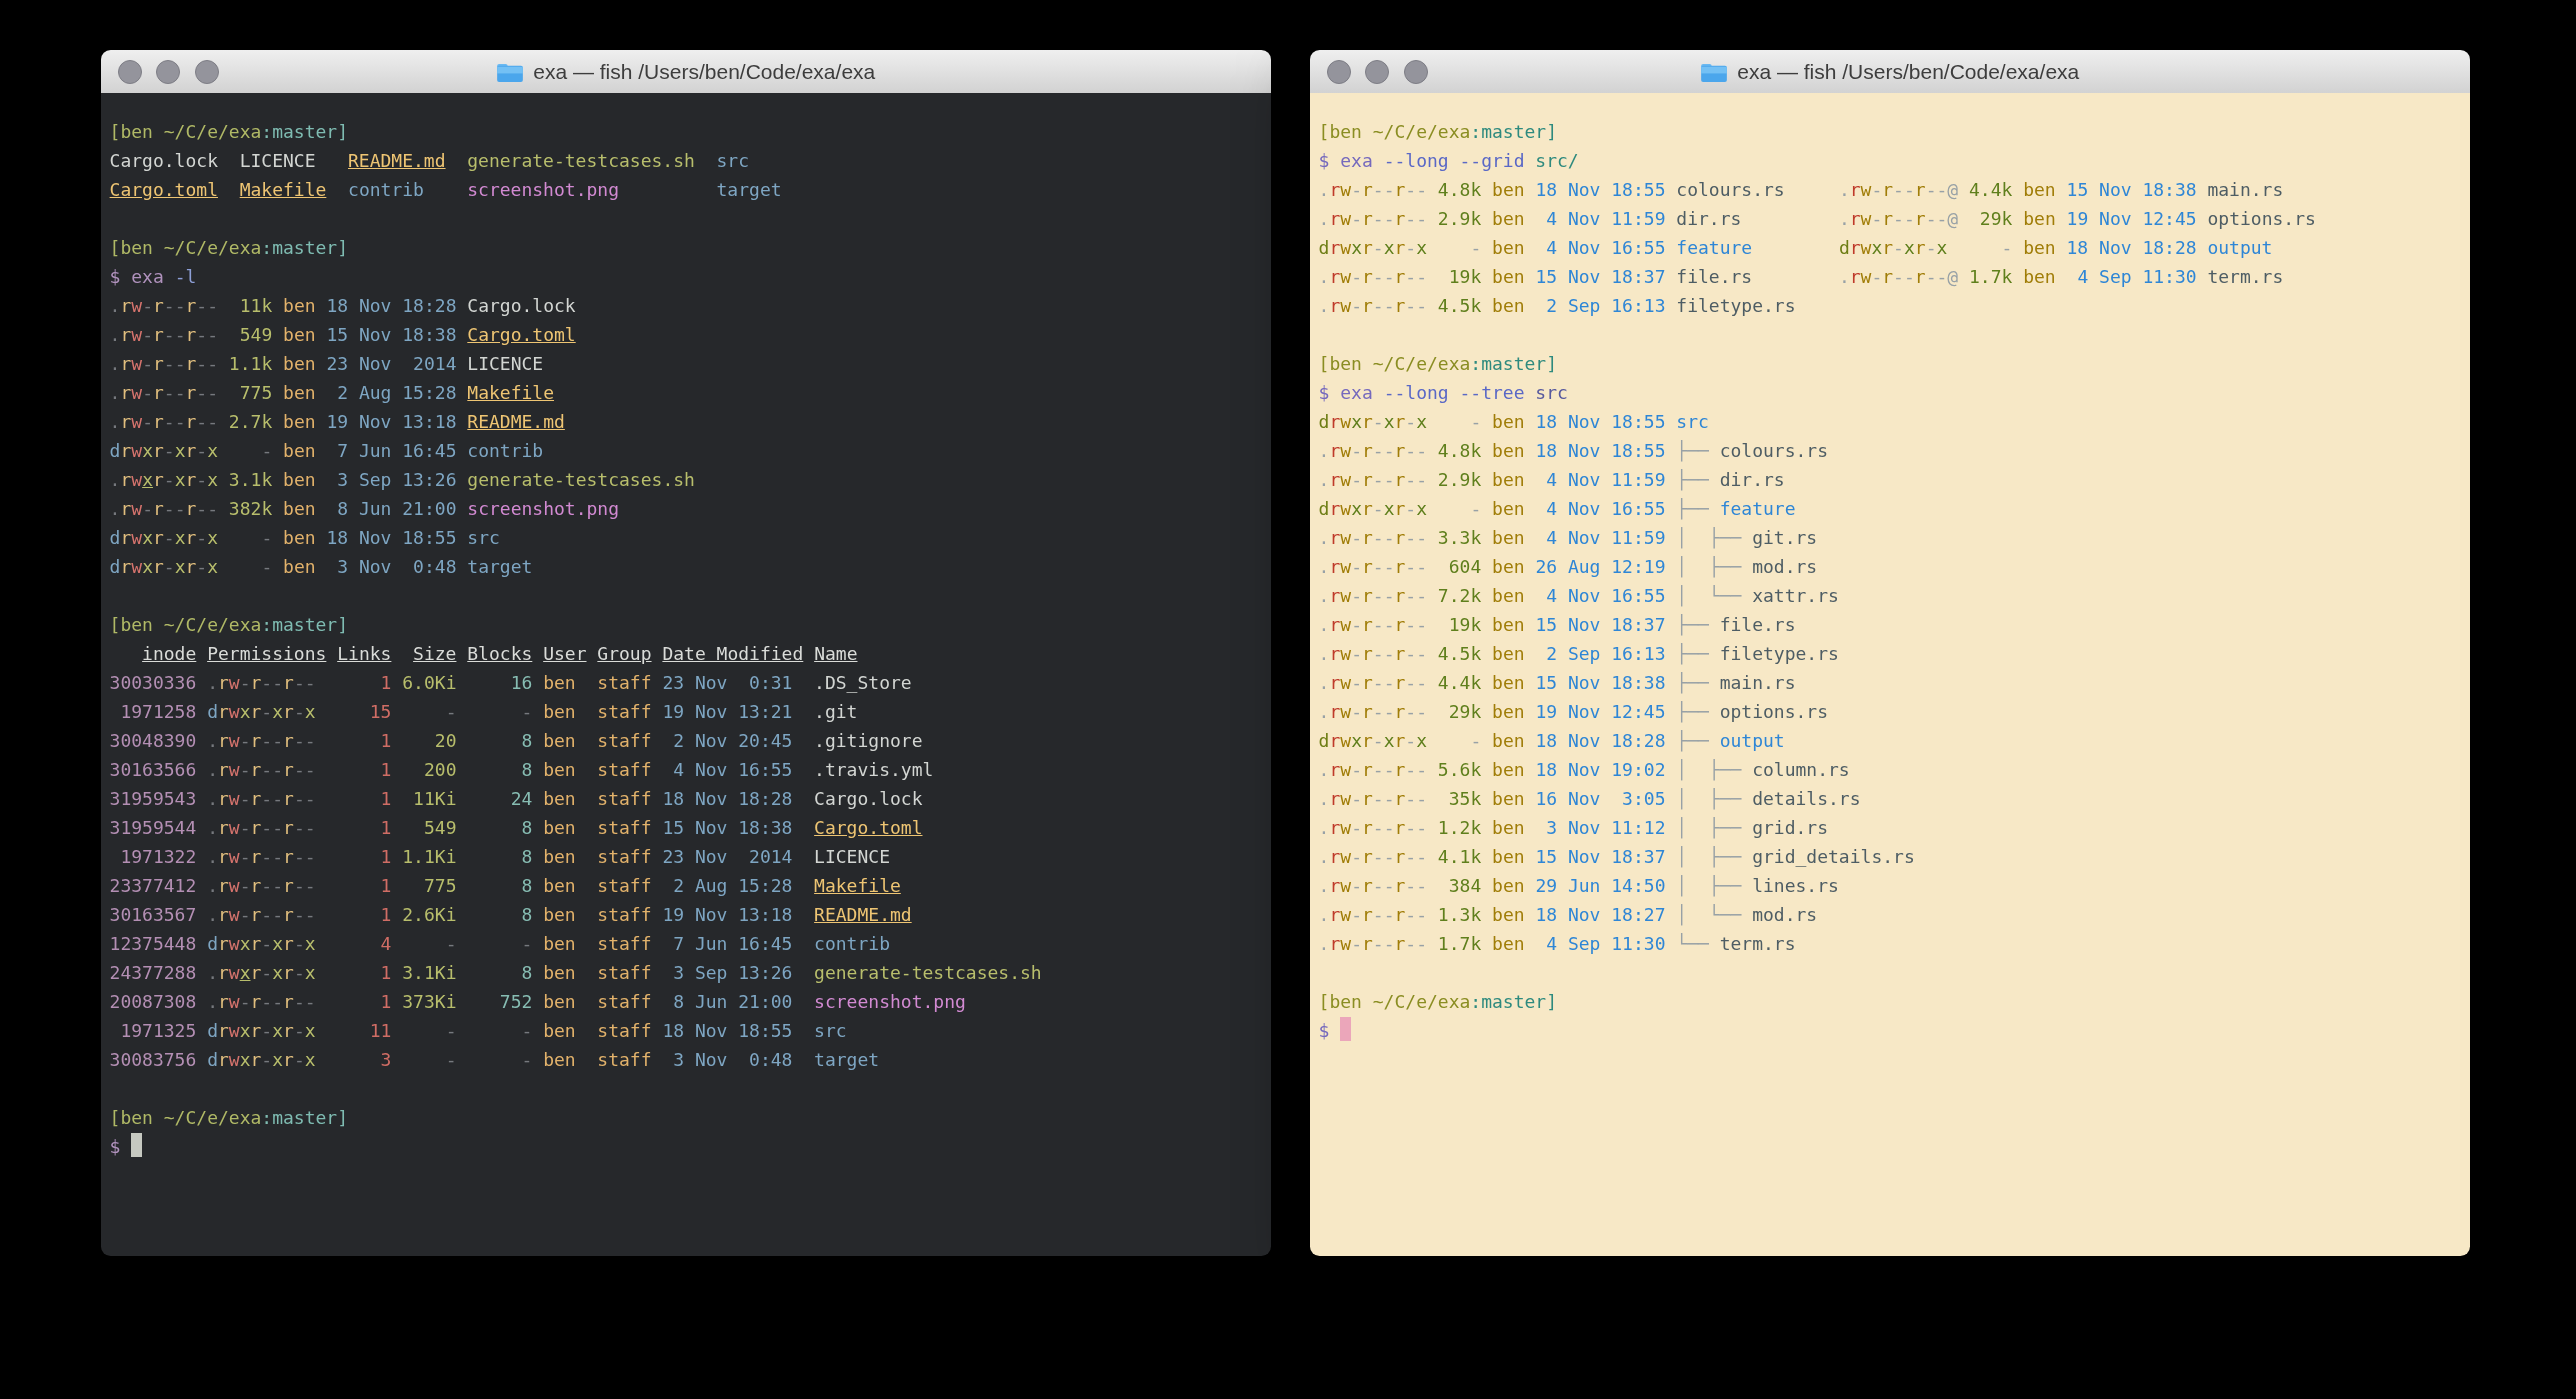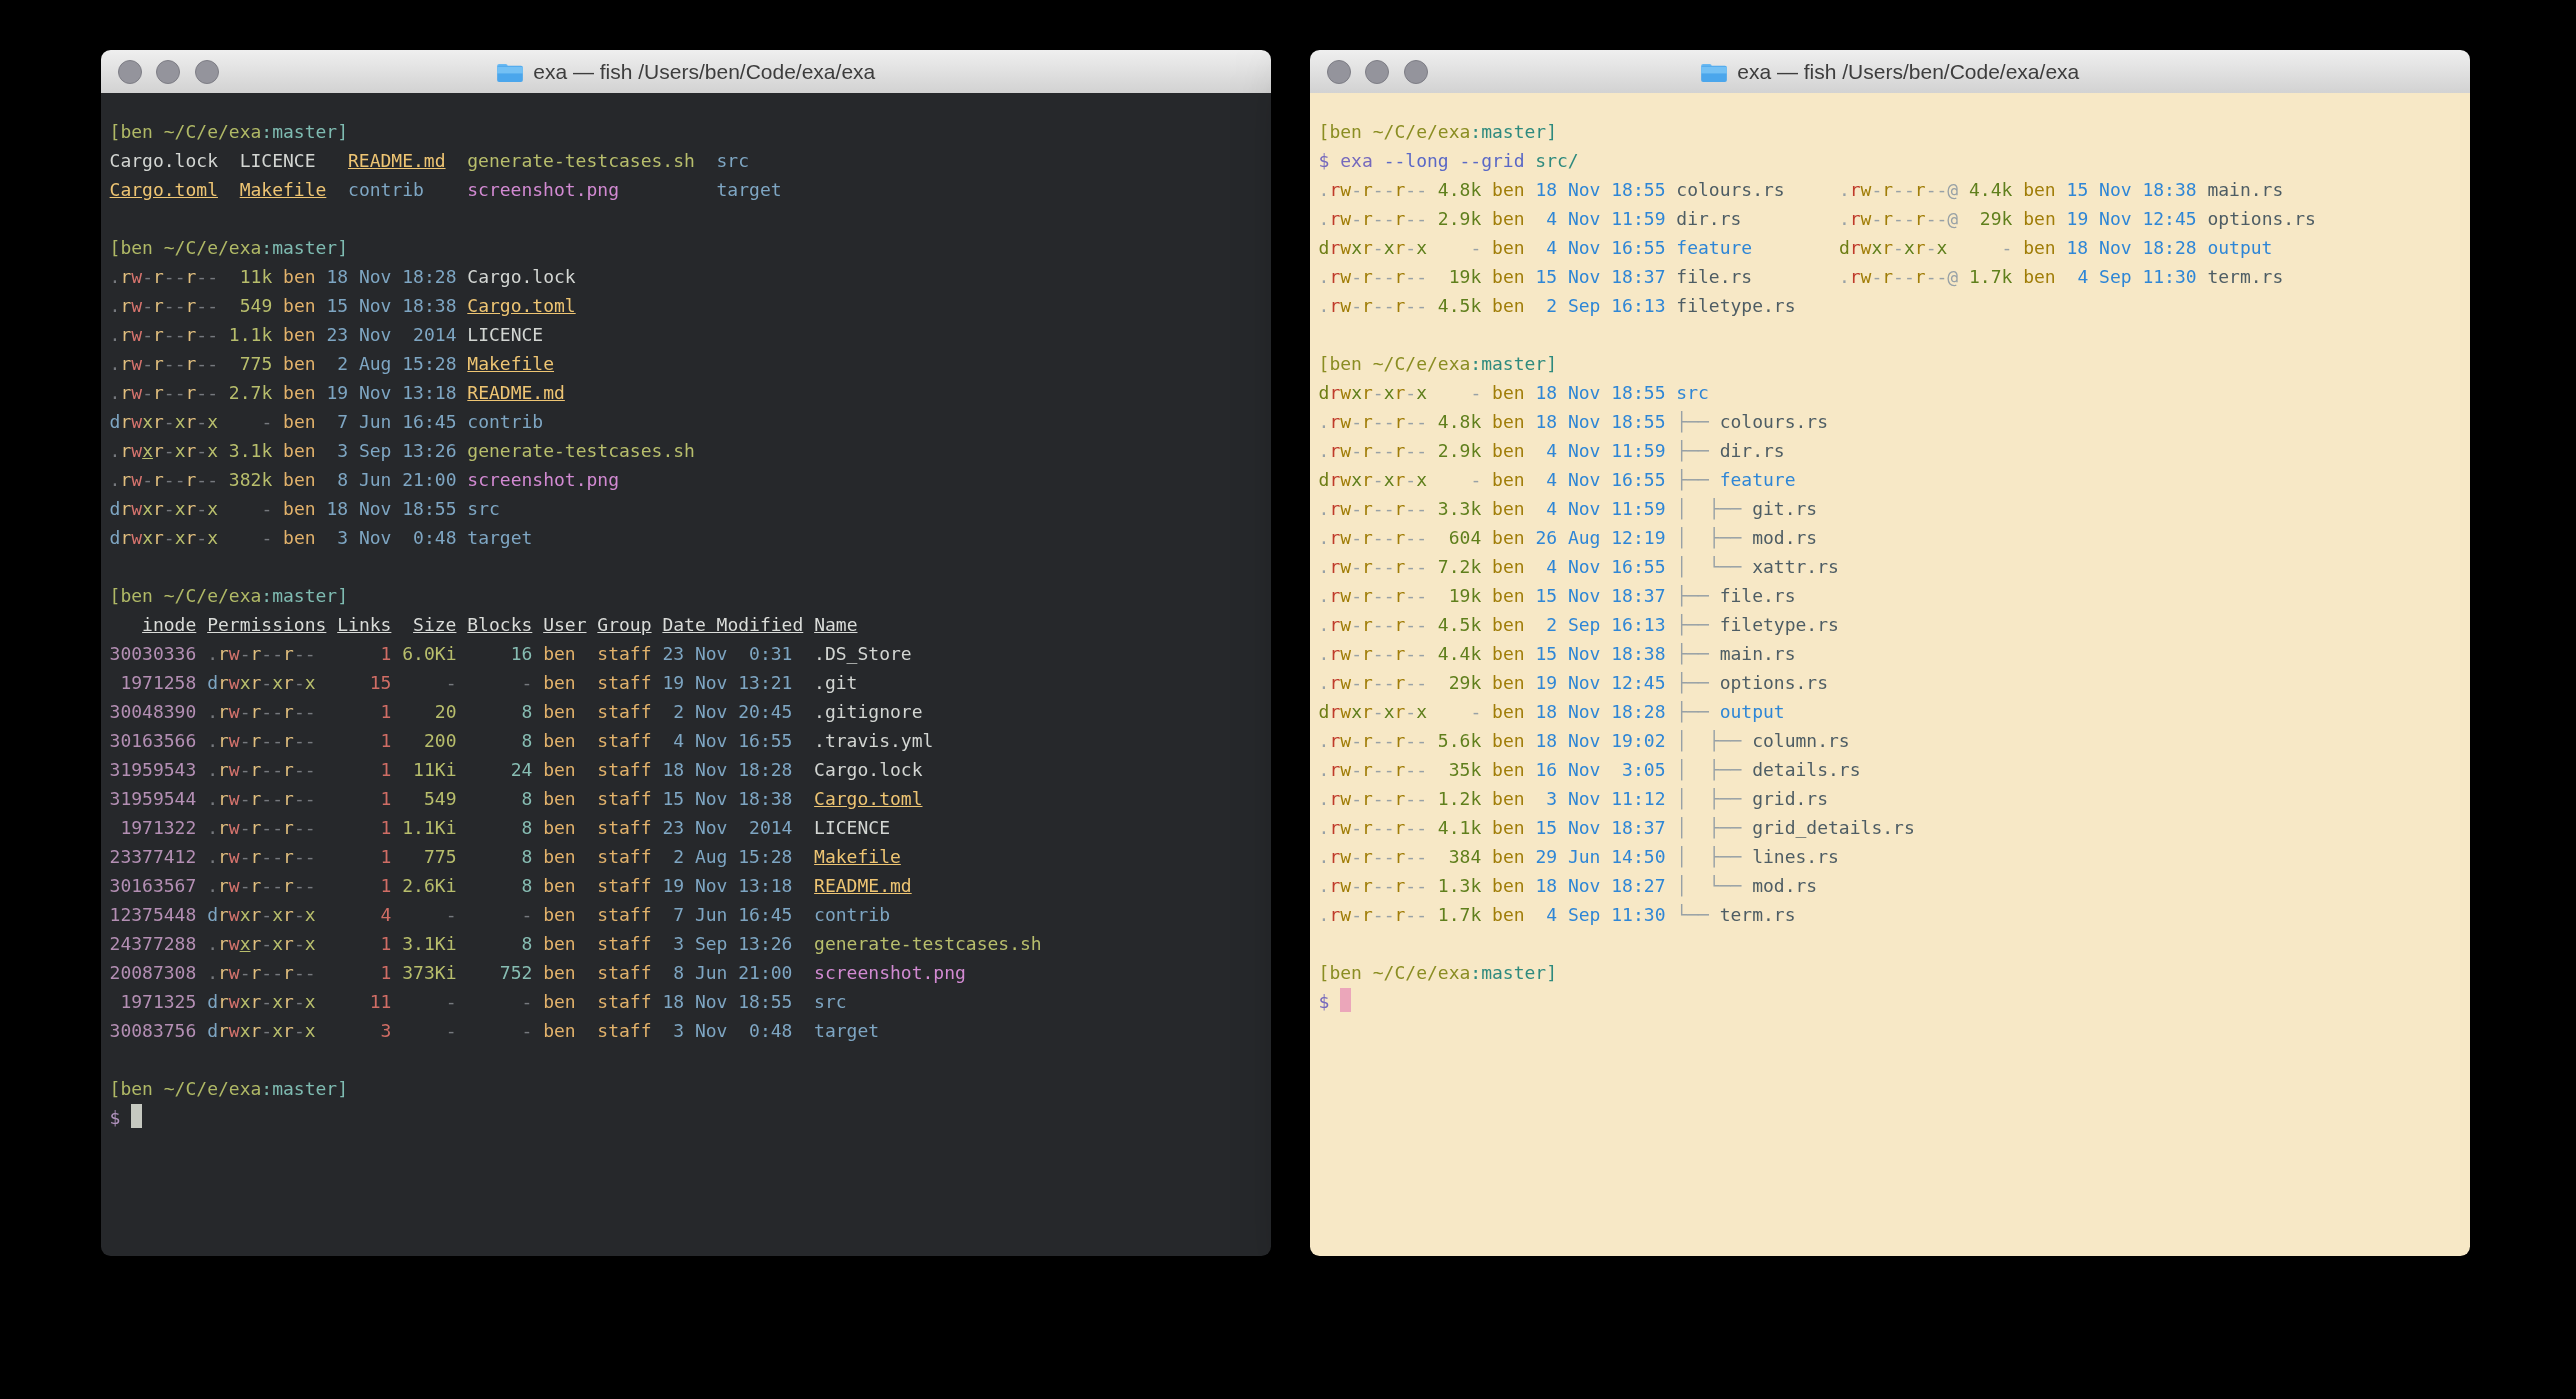--- a/index.html
+++ b/index.html
@@ -43,20 +43,21 @@
         </svg>
         <span>exa — fish  /Users/ben/Code/exa/exa</span>
       </div>
     </div>
     <div class="screen">
         <div class="tl"><span style="color: rgb(176, 185, 102);">[ben ~/C/e/exa</span><span style="color: rgb(127, 188, 178);">:master]</span></div>
         <div class="tl"><span style="color: rgb(211, 214, 211);">Cargo.lock  </span><span style="color: rgb(211, 214, 211);">LICENCE   </span><span style="color: rgb(238, 197, 115); text-decoration: underline;">README.md</span><span style="color: rgb(211, 214, 211);">  </span><span style="color: rgb(184, 190, 108);">generate-testcases.sh</span><span style="color: rgb(211, 214, 211);">  </span><span style="color: rgb(126, 166, 195);">src</span></div>
         <div class="tl"><span style="color: rgb(238, 197, 115); text-decoration: underline;">Cargo.toml</span><span style="color: rgb(211, 214, 211);">  </span><span style="color: rgb(238, 197, 115); text-decoration: underline;">Makefile</span><span style="color: rgb(211, 214, 211);">  </span><span style="color: rgb(126, 166, 195);">contrib</span><span style="color: rgb(211, 214, 211);">    </span><span style="color: rgb(210, 138, 210);">screenshot.png</span><span style="color: rgb(211, 214, 211);">         </span><span style="color: rgb(126, 166, 195);">target</span></div>
         <div class="tl"></div>
         <div class="tl"><span style="color: rgb(176, 185, 102);">[ben ~/C/e/exa</span><span style="color: rgb(127, 188, 178);">:master]</span></div>
+        <div class="tl"><span style="color: rgb(176, 146, 189);">$ </span><span style="color: rgb(176, 146, 189);">exa </span><span style="color: rgb(141, 159, 214);">-l</span></div>
         <div class="tl"><span style="color: rgb(118, 121, 126);">.</span><span style="color: rgb(224, 190, 126);">r</span><span style="color: rgb(213, 115, 109);">w</span><span style="color: rgb(118, 121, 126);">-</span><span style="color: rgb(224, 190, 126);">r</span><span style="color: rgb(118, 121, 126);">-</span><span style="color: rgb(118, 121, 126);">-</span><span style="color: rgb(224, 190, 126);">r</span><span style="color: rgb(118, 121, 126);">-</span><span style="color: rgb(118, 121, 126);">-</span><span style="color: rgb(184, 190, 108);">  11k </span><span style="color: rgb(226, 178, 107);">ben </span><span style="color: rgb(126, 166, 195);">18 Nov 18:28 </span><span style="color: rgb(211, 214, 211);">Cargo.lock</span></div>
         <div class="tl"><span style="color: rgb(118, 121, 126);">.</span><span style="color: rgb(224, 190, 126);">r</span><span style="color: rgb(213, 115, 109);">w</span><span style="color: rgb(118, 121, 126);">-</span><span style="color: rgb(224, 190, 126);">r</span><span style="color: rgb(118, 121, 126);">-</span><span style="color: rgb(118, 121, 126);">-</span><span style="color: rgb(224, 190, 126);">r</span><span style="color: rgb(118, 121, 126);">-</span><span style="color: rgb(118, 121, 126);">-</span><span style="color: rgb(184, 190, 108);">  549 </span><span style="color: rgb(226, 178, 107);">ben </span><span style="color: rgb(126, 166, 195);">15 Nov 18:38 </span><span style="color: rgb(238, 197, 115); text-decoration: underline;">Cargo.toml</span></div>
         <div class="tl"><span style="color: rgb(118, 121, 126);">.</span><span style="color: rgb(224, 190, 126);">r</span><span style="color: rgb(213, 115, 109);">w</span><span style="color: rgb(118, 121, 126);">-</span><span style="color: rgb(224, 190, 126);">r</span><span style="color: rgb(118, 121, 126);">-</span><span style="color: rgb(118, 121, 126);">-</span><span style="color: rgb(224, 190, 126);">r</span><span style="color: rgb(118, 121, 126);">-</span><span style="color: rgb(118, 121, 126);">-</span><span style="color: rgb(184, 190, 108);"> 1.1k </span><span style="color: rgb(226, 178, 107);">ben </span><span style="color: rgb(126, 166, 195);">23 Nov  2014 </span><span style="color: rgb(211, 214, 211);">LICENCE</span></div>
         <div class="tl"><span style="color: rgb(118, 121, 126);">.</span><span style="color: rgb(224, 190, 126);">r</span><span style="color: rgb(213, 115, 109);">w</span><span style="color: rgb(118, 121, 126);">-</span><span style="color: rgb(224, 190, 126);">r</span><span style="color: rgb(118, 121, 126);">-</span><span style="color: rgb(118, 121, 126);">-</span><span style="color: rgb(224, 190, 126);">r</span><span style="color: rgb(118, 121, 126);">-</span><span style="color: rgb(118, 121, 126);">-</span><span style="color: rgb(184, 190, 108);">  775 </span><span style="color: rgb(226, 178, 107);">ben </span><span style="color: rgb(126, 166, 195);"> 2 Aug 15:28 </span><span style="color: rgb(238, 197, 115); text-decoration: underline;">Makefile</span></div>
         <div class="tl"><span style="color: rgb(118, 121, 126);">.</span><span style="color: rgb(224, 190, 126);">r</span><span style="color: rgb(213, 115, 109);">w</span><span style="color: rgb(118, 121, 126);">-</span><span style="color: rgb(224, 190, 126);">r</span><span style="color: rgb(118, 121, 126);">-</span><span style="color: rgb(118, 121, 126);">-</span><span style="color: rgb(224, 190, 126);">r</span><span style="color: rgb(118, 121, 126);">-</span><span style="color: rgb(118, 121, 126);">-</span><span style="color: rgb(184, 190, 108);"> 2.7k </span><span style="color: rgb(226, 178, 107);">ben </span><span style="color: rgb(126, 166, 195);">19 Nov 13:18 </span><span style="color: rgb(238, 197, 115); text-decoration: underline;">README.md</span></div>
         <div class="tl"><span style="color: rgb(126, 166, 195);">d</span><span style="color: rgb(224, 190, 126);">r</span><span style="color: rgb(213, 115, 109);">w</span><span style="color: rgb(184, 190, 108);">x</span><span style="color: rgb(224, 190, 126);">r</span><span style="color: rgb(118, 121, 126);">-</span><span style="color: rgb(184, 190, 108);">x</span><span style="color: rgb(224, 190, 126);">r</span><span style="color: rgb(118, 121, 126);">-</span><span style="color: rgb(184, 190, 108);">x</span><span style="color: rgb(118, 121, 126);">    - </span><span style="color: rgb(226, 178, 107);">ben </span><span style="color: rgb(126, 166, 195);"> 7 Jun 16:45 </span><span style="color: rgb(126, 166, 195);">contrib</span></div>
         <div class="tl"><span style="color: rgb(118, 121, 126);">.</span><span style="color: rgb(224, 190, 126);">r</span><span style="color: rgb(213, 115, 109);">w</span><span style="color: rgb(184, 190, 108); text-decoration: underline;">x</span><span style="color: rgb(224, 190, 126);">r</span><span style="color: rgb(118, 121, 126);">-</span><span style="color: rgb(184, 190, 108);">x</span><span style="color: rgb(224, 190, 126);">r</span><span style="color: rgb(118, 121, 126);">-</span><span style="color: rgb(184, 190, 108);">x</span><span style="color: rgb(184, 190, 108);"> 3.1k </span><span style="color: rgb(226, 178, 107);">ben </span><span style="color: rgb(126, 166, 195);"> 3 Sep 13:26 </span><span style="color: rgb(184, 190, 108);">generate-testcases.sh</span></div>
         <div class="tl"><span style="color: rgb(118, 121, 126);">.</span><span style="color: rgb(224, 190, 126);">r</span><span style="color: rgb(213, 115, 109);">w</span><span style="color: rgb(118, 121, 126);">-</span><span style="color: rgb(224, 190, 126);">r</span><span style="color: rgb(118, 121, 126);">-</span><span style="color: rgb(118, 121, 126);">-</span><span style="color: rgb(224, 190, 126);">r</span><span style="color: rgb(118, 121, 126);">-</span><span style="color: rgb(118, 121, 126);">-</span><span style="color: rgb(184, 190, 108);"> 382k </span><span style="color: rgb(226, 178, 107);">ben </span><span style="color: rgb(126, 166, 195);"> 8 Jun 21:00 </span><span style="color: rgb(210, 138, 210);">screenshot.png</span></div>
         <div class="tl"><span style="color: rgb(126, 166, 195);">d</span><span style="color: rgb(224, 190, 126);">r</span><span style="color: rgb(213, 115, 109);">w</span><span style="color: rgb(184, 190, 108);">x</span><span style="color: rgb(224, 190, 126);">r</span><span style="color: rgb(118, 121, 126);">-</span><span style="color: rgb(184, 190, 108);">x</span><span style="color: rgb(224, 190, 126);">r</span><span style="color: rgb(118, 121, 126);">-</span><span style="color: rgb(184, 190, 108);">x</span><span style="color: rgb(118, 121, 126);">    - </span><span style="color: rgb(226, 178, 107);">ben </span><span style="color: rgb(126, 166, 195);">18 Nov 18:55 </span><span style="color: rgb(126, 166, 195);">src</span></div>
         <div class="tl"><span style="color: rgb(126, 166, 195);">d</span><span style="color: rgb(224, 190, 126);">r</span><span style="color: rgb(213, 115, 109);">w</span><span style="color: rgb(184, 190, 108);">x</span><span style="color: rgb(224, 190, 126);">r</span><span style="color: rgb(118, 121, 126);">-</span><span style="color: rgb(184, 190, 108);">x</span><span style="color: rgb(224, 190, 126);">r</span><span style="color: rgb(118, 121, 126);">-</span><span style="color: rgb(184, 190, 108);">x</span><span style="color: rgb(118, 121, 126);">    - </span><span style="color: rgb(226, 178, 107);">ben </span><span style="color: rgb(126, 166, 195);"> 3 Nov  0:48 </span><span style="color: rgb(126, 166, 195);">target</span></div>
@@ -102,20 +103,21 @@
     <div class="screen">
         <div class="tl"><span style="color: rgb(138, 141, 34);">[ben ~/C/e/exa</span><span style="color: rgb(46, 138, 126);">:master]</span></div>
         <div class="tl"><span style="color: rgb(117, 105, 189);">$ </span><span style="color: rgb(117, 105, 189);">exa </span><span style="color: rgb(90, 104, 198);">--long --grid </span><span style="color: rgb(46, 138, 126);">src/</span></div>
         <div class="tl"><span style="color: rgb(152, 161, 166);">.</span><span style="color: rgb(191, 58, 42);">r</span><span style="color: rgb(160, 125, 8);">w</span><span style="color: rgb(152, 161, 166);">-</span><span style="color: rgb(160, 125, 8);">r</span><span style="color: rgb(152, 161, 166);">-</span><span style="color: rgb(152, 161, 166);">-</span><span style="color: rgb(160, 125, 8);">r</span><span style="color: rgb(152, 161, 166);">-</span><span style="color: rgb(152, 161, 166);">-</span><span style="color: rgb(95, 127, 28);"> 4.8k </span><span style="color: rgb(160, 125, 8);">ben </span><span style="color: rgb(46, 134, 214);">18 Nov 18:55 </span><span style="color: rgb(78, 93, 100);">colours.rs</span><span style="color: rgb(78, 93, 100);">     </span><span style="color: rgb(152, 161, 166);">.</span><span style="color: rgb(191, 58, 42);">r</span><span style="color: rgb(160, 125, 8);">w</span><span style="color: rgb(152, 161, 166);">-</span><span style="color: rgb(160, 125, 8);">r</span><span style="color: rgb(152, 161, 166);">-</span><span style="color: rgb(152, 161, 166);">-</span><span style="color: rgb(160, 125, 8);">r</span><span style="color: rgb(152, 161, 166);">-</span><span style="color: rgb(152, 161, 166);">-</span><span style="color: rgb(152, 161, 166);">@</span><span style="color: rgb(95, 127, 28);"> 4.4k </span><span style="color: rgb(160, 125, 8);">ben </span><span style="color: rgb(46, 134, 214);">15 Nov 18:38 </span><span style="color: rgb(78, 93, 100);">main.rs</span></div>
         <div class="tl"><span style="color: rgb(152, 161, 166);">.</span><span style="color: rgb(191, 58, 42);">r</span><span style="color: rgb(160, 125, 8);">w</span><span style="color: rgb(152, 161, 166);">-</span><span style="color: rgb(160, 125, 8);">r</span><span style="color: rgb(152, 161, 166);">-</span><span style="color: rgb(152, 161, 166);">-</span><span style="color: rgb(160, 125, 8);">r</span><span style="color: rgb(152, 161, 166);">-</span><span style="color: rgb(152, 161, 166);">-</span><span style="color: rgb(95, 127, 28);"> 2.9k </span><span style="color: rgb(160, 125, 8);">ben </span><span style="color: rgb(46, 134, 214);"> 4 Nov 11:59 </span><span style="color: rgb(78, 93, 100);">dir.rs</span><span style="color: rgb(78, 93, 100);">         </span><span style="color: rgb(152, 161, 166);">.</span><span style="color: rgb(191, 58, 42);">r</span><span style="color: rgb(160, 125, 8);">w</span><span style="color: rgb(152, 161, 166);">-</span><span style="color: rgb(160, 125, 8);">r</span><span style="color: rgb(152, 161, 166);">-</span><span style="color: rgb(152, 161, 166);">-</span><span style="color: rgb(160, 125, 8);">r</span><span style="color: rgb(152, 161, 166);">-</span><span style="color: rgb(152, 161, 166);">-</span><span style="color: rgb(152, 161, 166);">@</span><span style="color: rgb(95, 127, 28);">  29k </span><span style="color: rgb(160, 125, 8);">ben </span><span style="color: rgb(46, 134, 214);">19 Nov 12:45 </span><span style="color: rgb(78, 93, 100);">options.rs</span></div>
         <div class="tl"><span style="color: rgb(109, 125, 20);">d</span><span style="color: rgb(191, 58, 42);">r</span><span style="color: rgb(160, 125, 8);">w</span><span style="color: rgb(95, 127, 28);">x</span><span style="color: rgb(160, 125, 8);">r</span><span style="color: rgb(152, 161, 166);">-</span><span style="color: rgb(95, 127, 28);">x</span><span style="color: rgb(160, 125, 8);">r</span><span style="color: rgb(152, 161, 166);">-</span><span style="color: rgb(95, 127, 28);">x</span><span style="color: rgb(152, 161, 166);">    - </span><span style="color: rgb(160, 125, 8);">ben </span><span style="color: rgb(46, 134, 214);"> 4 Nov 16:55 </span><span style="color: rgb(46, 134, 214);">feature</span><span style="color: rgb(78, 93, 100);">        </span><span style="color: rgb(109, 125, 20);">d</span><span style="color: rgb(191, 58, 42);">r</span><span style="color: rgb(160, 125, 8);">w</span><span style="color: rgb(95, 127, 28);">x</span><span style="color: rgb(160, 125, 8);">r</span><span style="color: rgb(152, 161, 166);">-</span><span style="color: rgb(95, 127, 28);">x</span><span style="color: rgb(160, 125, 8);">r</span><span style="color: rgb(152, 161, 166);">-</span><span style="color: rgb(95, 127, 28);">x</span><span style="color: rgb(152, 161, 166);">     - </span><span style="color: rgb(160, 125, 8);">ben </span><span style="color: rgb(46, 134, 214);">18 Nov 18:28 </span><span style="color: rgb(46, 134, 214);">output</span></div>
         <div class="tl"><span style="color: rgb(152, 161, 166);">.</span><span style="color: rgb(191, 58, 42);">r</span><span style="color: rgb(160, 125, 8);">w</span><span style="color: rgb(152, 161, 166);">-</span><span style="color: rgb(160, 125, 8);">r</span><span style="color: rgb(152, 161, 166);">-</span><span style="color: rgb(152, 161, 166);">-</span><span style="color: rgb(160, 125, 8);">r</span><span style="color: rgb(152, 161, 166);">-</span><span style="color: rgb(152, 161, 166);">-</span><span style="color: rgb(95, 127, 28);">  19k </span><span style="color: rgb(160, 125, 8);">ben </span><span style="color: rgb(46, 134, 214);">15 Nov 18:37 </span><span style="color: rgb(78, 93, 100);">file.rs</span><span style="color: rgb(78, 93, 100);">        </span><span style="color: rgb(152, 161, 166);">.</span><span style="color: rgb(191, 58, 42);">r</span><span style="color: rgb(160, 125, 8);">w</span><span style="color: rgb(152, 161, 166);">-</span><span style="color: rgb(160, 125, 8);">r</span><span style="color: rgb(152, 161, 166);">-</span><span style="color: rgb(152, 161, 166);">-</span><span style="color: rgb(160, 125, 8);">r</span><span style="color: rgb(152, 161, 166);">-</span><span style="color: rgb(152, 161, 166);">-</span><span style="color: rgb(152, 161, 166);">@</span><span style="color: rgb(95, 127, 28);"> 1.7k </span><span style="color: rgb(160, 125, 8);">ben </span><span style="color: rgb(46, 134, 214);"> 4 Sep 11:30 </span><span style="color: rgb(78, 93, 100);">term.rs</span></div>
         <div class="tl"><span style="color: rgb(152, 161, 166);">.</span><span style="color: rgb(191, 58, 42);">r</span><span style="color: rgb(160, 125, 8);">w</span><span style="color: rgb(152, 161, 166);">-</span><span style="color: rgb(160, 125, 8);">r</span><span style="color: rgb(152, 161, 166);">-</span><span style="color: rgb(152, 161, 166);">-</span><span style="color: rgb(160, 125, 8);">r</span><span style="color: rgb(152, 161, 166);">-</span><span style="color: rgb(152, 161, 166);">-</span><span style="color: rgb(95, 127, 28);"> 4.5k </span><span style="color: rgb(160, 125, 8);">ben </span><span style="color: rgb(46, 134, 214);"> 2 Sep 16:13 </span><span style="color: rgb(78, 93, 100);">filetype.rs</span></div>
         <div class="tl"></div>
         <div class="tl"><span style="color: rgb(138, 141, 34);">[ben ~/C/e/exa</span><span style="color: rgb(46, 138, 126);">:master]</span></div>
+        <div class="tl"><span style="color: rgb(117, 105, 189);">$ </span><span style="color: rgb(117, 105, 189);">exa </span><span style="color: rgb(90, 104, 198);">--long --tree </span><span style="color: rgb(87, 89, 158);">src</span></div>
         <div class="tl"><span style="color: rgb(109, 125, 20);">d</span><span style="color: rgb(191, 58, 42);">r</span><span style="color: rgb(160, 125, 8);">w</span><span style="color: rgb(95, 127, 28);">x</span><span style="color: rgb(160, 125, 8);">r</span><span style="color: rgb(152, 161, 166);">-</span><span style="color: rgb(95, 127, 28);">x</span><span style="color: rgb(160, 125, 8);">r</span><span style="color: rgb(152, 161, 166);">-</span><span style="color: rgb(95, 127, 28);">x</span><span style="color: rgb(152, 161, 166);">    - </span><span style="color: rgb(160, 125, 8);">ben </span><span style="color: rgb(46, 134, 214);">18 Nov 18:55 </span><span style="color: rgb(46, 134, 214);">src</span></div>
         <div class="tl"><span style="color: rgb(152, 161, 166);">.</span><span style="color: rgb(191, 58, 42);">r</span><span style="color: rgb(160, 125, 8);">w</span><span style="color: rgb(152, 161, 166);">-</span><span style="color: rgb(160, 125, 8);">r</span><span style="color: rgb(152, 161, 166);">-</span><span style="color: rgb(152, 161, 166);">-</span><span style="color: rgb(160, 125, 8);">r</span><span style="color: rgb(152, 161, 166);">-</span><span style="color: rgb(152, 161, 166);">-</span><span style="color: rgb(95, 127, 28);"> 4.8k </span><span style="color: rgb(160, 125, 8);">ben </span><span style="color: rgb(46, 134, 214);">18 Nov 18:55 </span><span style="color: rgb(152, 161, 166);">├── </span><span style="color: rgb(78, 93, 100);">colours.rs</span></div>
         <div class="tl"><span style="color: rgb(152, 161, 166);">.</span><span style="color: rgb(191, 58, 42);">r</span><span style="color: rgb(160, 125, 8);">w</span><span style="color: rgb(152, 161, 166);">-</span><span style="color: rgb(160, 125, 8);">r</span><span style="color: rgb(152, 161, 166);">-</span><span style="color: rgb(152, 161, 166);">-</span><span style="color: rgb(160, 125, 8);">r</span><span style="color: rgb(152, 161, 166);">-</span><span style="color: rgb(152, 161, 166);">-</span><span style="color: rgb(95, 127, 28);"> 2.9k </span><span style="color: rgb(160, 125, 8);">ben </span><span style="color: rgb(46, 134, 214);"> 4 Nov 11:59 </span><span style="color: rgb(152, 161, 166);">├── </span><span style="color: rgb(78, 93, 100);">dir.rs</span></div>
         <div class="tl"><span style="color: rgb(109, 125, 20);">d</span><span style="color: rgb(191, 58, 42);">r</span><span style="color: rgb(160, 125, 8);">w</span><span style="color: rgb(95, 127, 28);">x</span><span style="color: rgb(160, 125, 8);">r</span><span style="color: rgb(152, 161, 166);">-</span><span style="color: rgb(95, 127, 28);">x</span><span style="color: rgb(160, 125, 8);">r</span><span style="color: rgb(152, 161, 166);">-</span><span style="color: rgb(95, 127, 28);">x</span><span style="color: rgb(152, 161, 166);">    - </span><span style="color: rgb(160, 125, 8);">ben </span><span style="color: rgb(46, 134, 214);"> 4 Nov 16:55 </span><span style="color: rgb(152, 161, 166);">├── </span><span style="color: rgb(46, 134, 214);">feature</span></div>
         <div class="tl"><span style="color: rgb(152, 161, 166);">.</span><span style="color: rgb(191, 58, 42);">r</span><span style="color: rgb(160, 125, 8);">w</span><span style="color: rgb(152, 161, 166);">-</span><span style="color: rgb(160, 125, 8);">r</span><span style="color: rgb(152, 161, 166);">-</span><span style="color: rgb(152, 161, 166);">-</span><span style="color: rgb(160, 125, 8);">r</span><span style="color: rgb(152, 161, 166);">-</span><span style="color: rgb(152, 161, 166);">-</span><span style="color: rgb(95, 127, 28);"> 3.3k </span><span style="color: rgb(160, 125, 8);">ben </span><span style="color: rgb(46, 134, 214);"> 4 Nov 11:59 </span><span style="color: rgb(152, 161, 166);">│  ├── </span><span style="color: rgb(78, 93, 100);">git.rs</span></div>
         <div class="tl"><span style="color: rgb(152, 161, 166);">.</span><span style="color: rgb(191, 58, 42);">r</span><span style="color: rgb(160, 125, 8);">w</span><span style="color: rgb(152, 161, 166);">-</span><span style="color: rgb(160, 125, 8);">r</span><span style="color: rgb(152, 161, 166);">-</span><span style="color: rgb(152, 161, 166);">-</span><span style="color: rgb(160, 125, 8);">r</span><span style="color: rgb(152, 161, 166);">-</span><span style="color: rgb(152, 161, 166);">-</span><span style="color: rgb(95, 127, 28);">  604 </span><span style="color: rgb(160, 125, 8);">ben </span><span style="color: rgb(46, 134, 214);">26 Aug 12:19 </span><span style="color: rgb(152, 161, 166);">│  ├── </span><span style="color: rgb(78, 93, 100);">mod.rs</span></div>
         <div class="tl"><span style="color: rgb(152, 161, 166);">.</span><span style="color: rgb(191, 58, 42);">r</span><span style="color: rgb(160, 125, 8);">w</span><span style="color: rgb(152, 161, 166);">-</span><span style="color: rgb(160, 125, 8);">r</span><span style="color: rgb(152, 161, 166);">-</span><span style="color: rgb(152, 161, 166);">-</span><span style="color: rgb(160, 125, 8);">r</span><span style="color: rgb(152, 161, 166);">-</span><span style="color: rgb(152, 161, 166);">-</span><span style="color: rgb(95, 127, 28);"> 7.2k </span><span style="color: rgb(160, 125, 8);">ben </span><span style="color: rgb(46, 134, 214);"> 4 Nov 16:55 </span><span style="color: rgb(152, 161, 166);">│  └── </span><span style="color: rgb(78, 93, 100);">xattr.rs</span></div>
         <div class="tl"><span style="color: rgb(152, 161, 166);">.</span><span style="color: rgb(191, 58, 42);">r</span><span style="color: rgb(160, 125, 8);">w</span><span style="color: rgb(152, 161, 166);">-</span><span style="color: rgb(160, 125, 8);">r</span><span style="color: rgb(152, 161, 166);">-</span><span style="color: rgb(152, 161, 166);">-</span><span style="color: rgb(160, 125, 8);">r</span><span style="color: rgb(152, 161, 166);">-</span><span style="color: rgb(152, 161, 166);">-</span><span style="color: rgb(95, 127, 28);">  19k </span><span style="color: rgb(160, 125, 8);">ben </span><span style="color: rgb(46, 134, 214);">15 Nov 18:37 </span><span style="color: rgb(152, 161, 166);">├── </span><span style="color: rgb(78, 93, 100);">file.rs</span></div>
         <div class="tl"><span style="color: rgb(152, 161, 166);">.</span><span style="color: rgb(191, 58, 42);">r</span><span style="color: rgb(160, 125, 8);">w</span><span style="color: rgb(152, 161, 166);">-</span><span style="color: rgb(160, 125, 8);">r</span><span style="color: rgb(152, 161, 166);">-</span><span style="color: rgb(152, 161, 166);">-</span><span style="color: rgb(160, 125, 8);">r</span><span style="color: rgb(152, 161, 166);">-</span><span style="color: rgb(152, 161, 166);">-</span><span style="color: rgb(95, 127, 28);"> 4.5k </span><span style="color: rgb(160, 125, 8);">ben </span><span style="color: rgb(46, 134, 214);"> 2 Sep 16:13 </span><span style="color: rgb(152, 161, 166);">├── </span><span style="color: rgb(78, 93, 100);">filetype.rs</span></div>
         <div class="tl"><span style="color: rgb(152, 161, 166);">.</span><span style="color: rgb(191, 58, 42);">r</span><span style="color: rgb(160, 125, 8);">w</span><span style="color: rgb(152, 161, 166);">-</span><span style="color: rgb(160, 125, 8);">r</span><span style="color: rgb(152, 161, 166);">-</span><span style="color: rgb(152, 161, 166);">-</span><span style="color: rgb(160, 125, 8);">r</span><span style="color: rgb(152, 161, 166);">-</span><span style="color: rgb(152, 161, 166);">-</span><span style="color: rgb(95, 127, 28);"> 4.4k </span><span style="color: rgb(160, 125, 8);">ben </span><span style="color: rgb(46, 134, 214);">15 Nov 18:38 </span><span style="color: rgb(152, 161, 166);">├── </span><span style="color: rgb(78, 93, 100);">main.rs</span></div>

